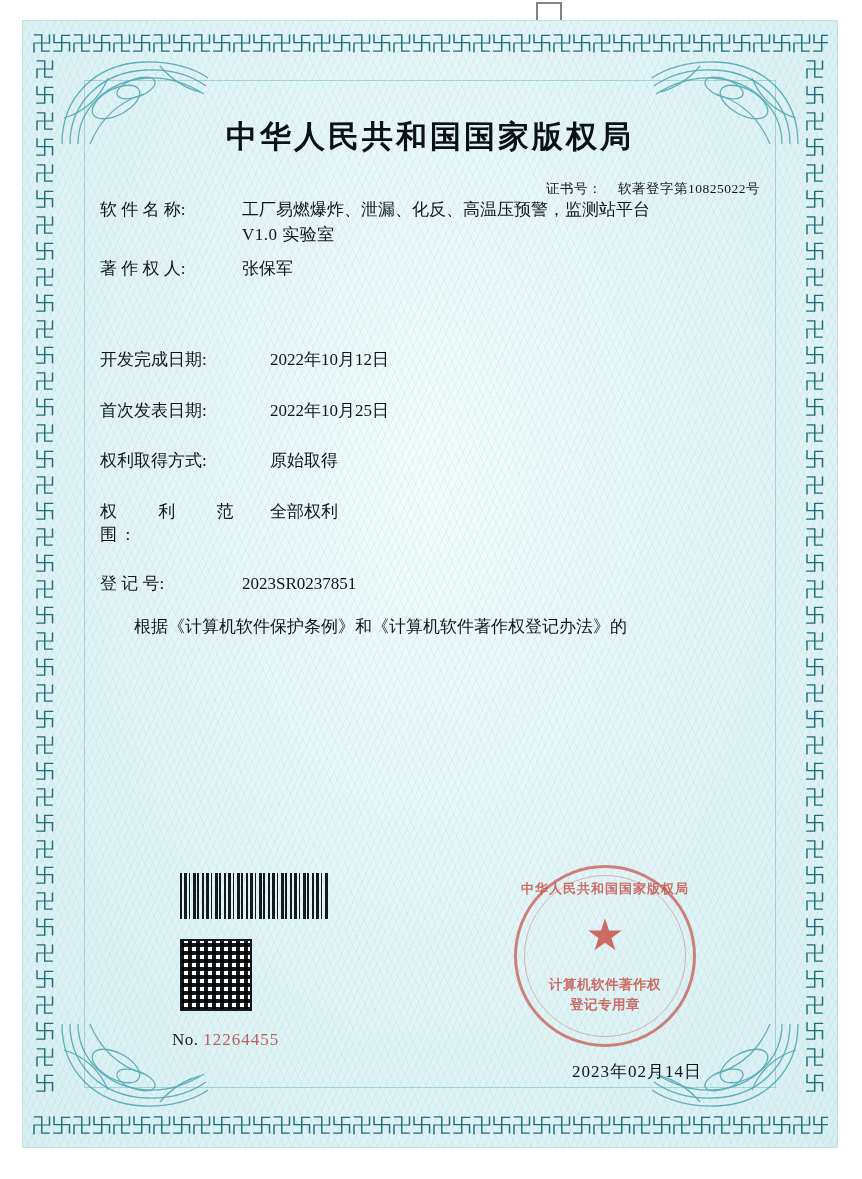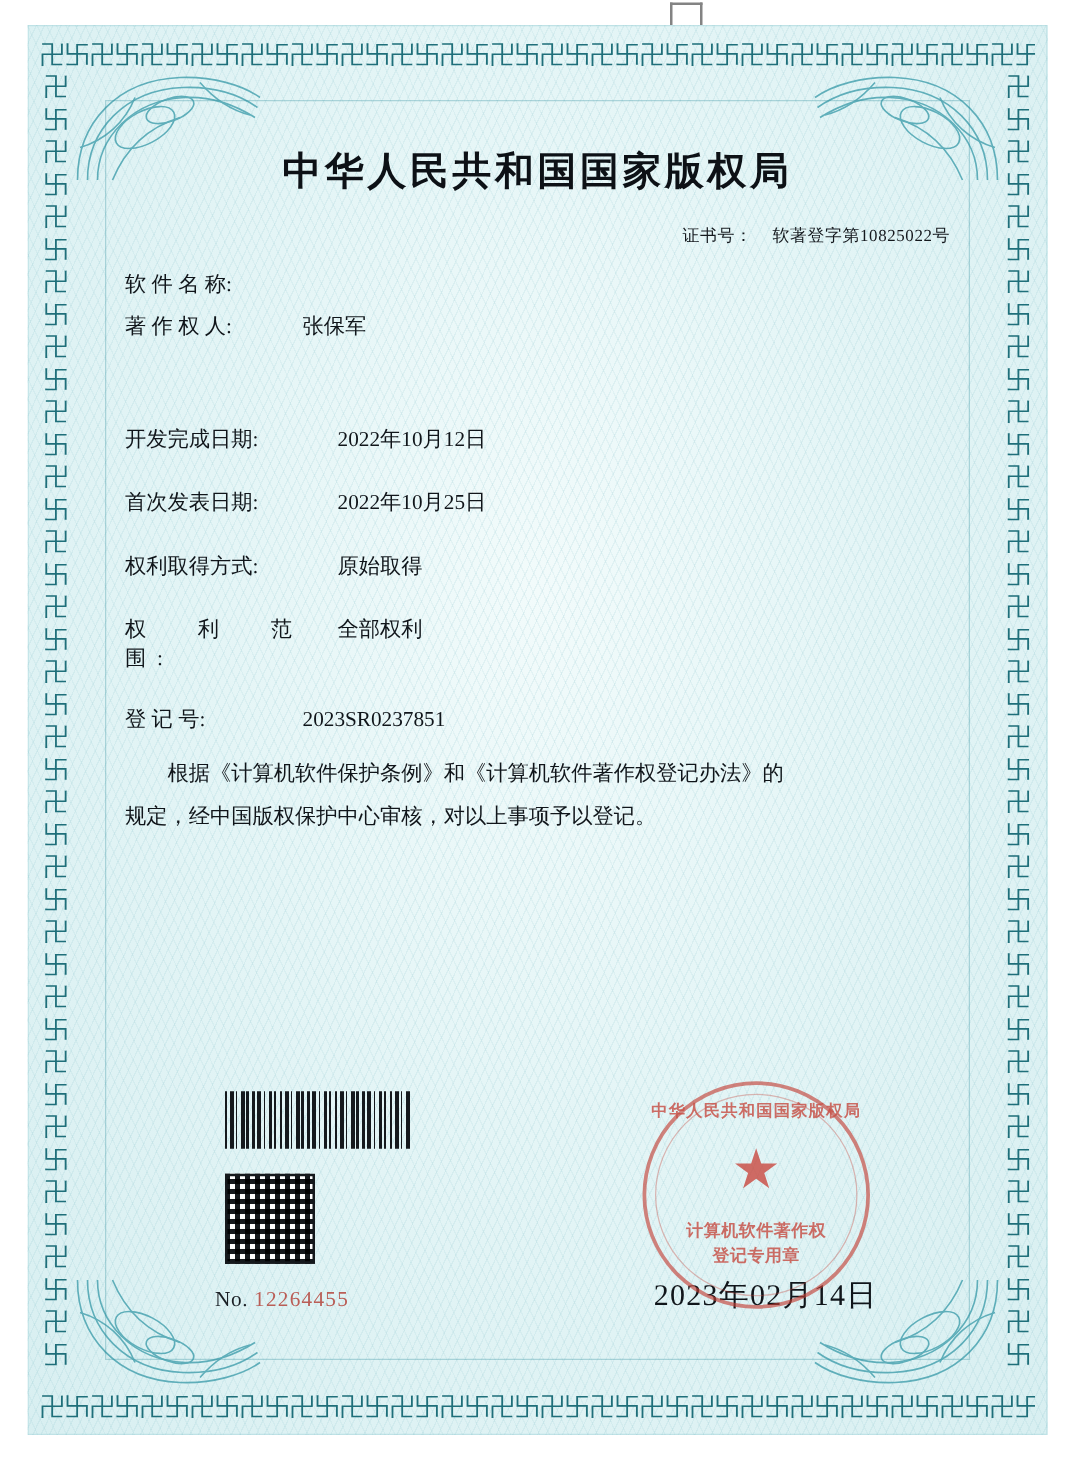--- a/index.html
+++ b/index.html
@@ -138,21 +138,21 @@
     margin-top: 22px;
     text-align: right;
     font-size: 13.5px;
     letter-spacing: .5px;
     color: #14181d;
     font-family: Liberation Serif, serif;
   }
   .cert-no .label { margin-right: 16px; }
 
   
-  .fields { margin-top: 18px; }
+  .fields { }
   .row {
     display: flex;
     align-items: flex-start;
     margin-bottom: 10px;
   }
   .row .lab {
     width: 142px;
     flex: 0 0 142px;
     font-size: 17px;
     letter-spacing: 0px;
@@ -221,22 +221,22 @@
     top: 1010px;
     font-size: 17px;
     color: #1b2026;
     letter-spacing: .5px;
   }
   .serial .num { color: #b4453c; letter-spacing: 1px; opacity: .85; }
 
   .issue-date {
     position: absolute;
     right: 136px;
-    top: 1000px;
-    font-size: 24px;
+    top: 1040px;
+    font-size: 17px;
     color: #10151a;
     letter-spacing: 1px;
   }
 
   
   .seal {
     position: absolute;
     right: 142px;
     top: 845px;
     width: 176px;
@@ -444,20 +444,24 @@
 
 
       <div class="cert-no">
         <span class="label">证书号：</span><span>软著登字第10825022号</span>
       </div>
 
       <div class="fields">
 
         <div class="row">
           <div class="lab">软 件 名 称:</div>
+          <div class="val">
+            <span>工厂易燃爆炸、泄漏、化反、高温压预警，监测站平台</span><br>
+            <span class="ver">V1.0 实验室</span>
+          </div>
         </div>
 
         <div class="row">
           <div class="lab">著 作 权 人:</div>
           <div class="val">张保军</div>
         </div>
 
         <div class="gap-lg"></div>
 
         <div class="row date spaced">
@@ -482,21 +486,20 @@
 
         <div class="row date">
           <div class="lab">登  记  号:</div>
           <div class="val">2023SR0237851</div>
         </div>
 
       </div>
 
       <div class="statement">
         <span class="indent"></span><span>根据《计算机软件保护条例》和《计算机软件著作权登记办法》的</span><br>
-        <span>规定，经中国版权保护中心审核，对以上事项予以登记。</span>
       </div>
 
     </div>
 
     <div class="codes">
       <div class="barcode"></div>
       <div class="qrcode"></div>
     </div>
 
     <div class="serial">

